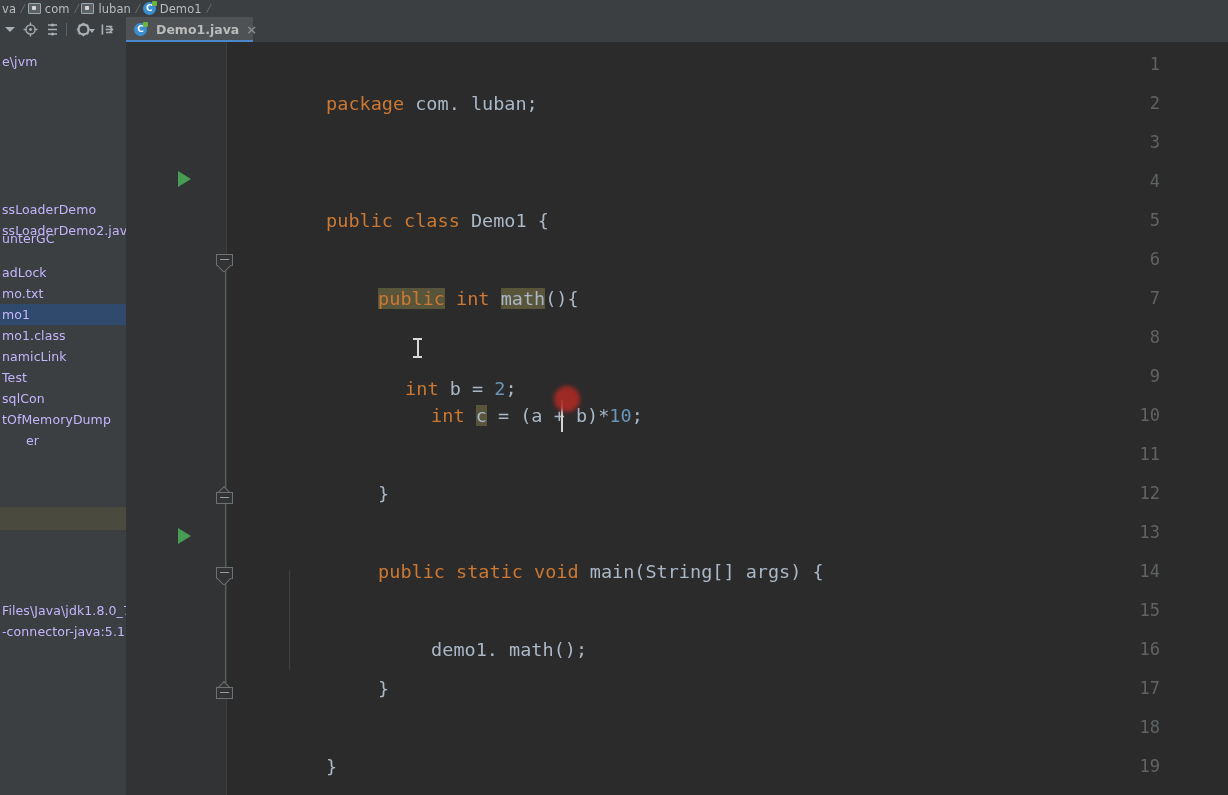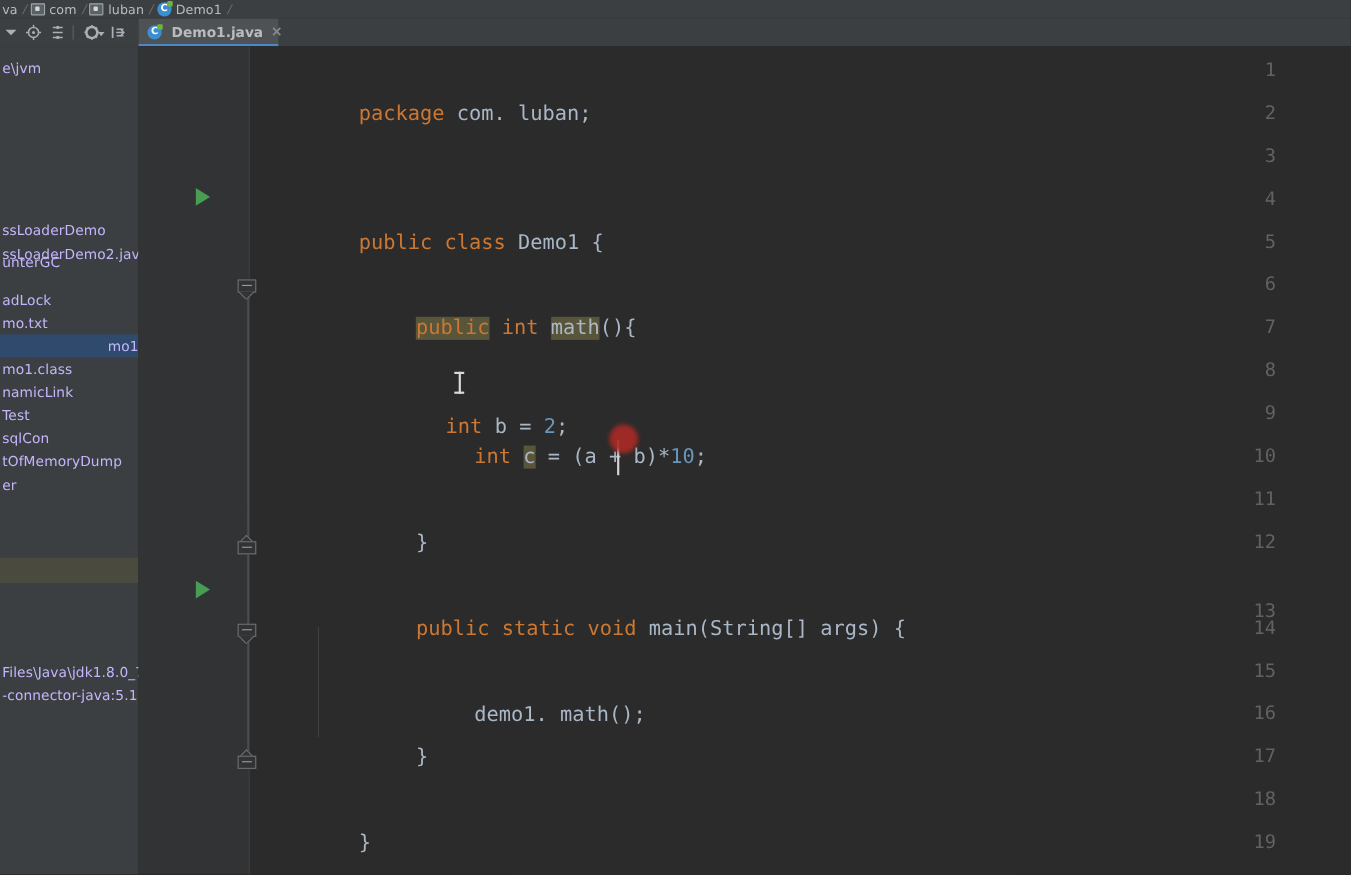--- a/index.html
+++ b/index.html
@@ -178,21 +178,21 @@
     align-items: center;
     box-sizing: border-box;
   }
   .tree-row .lbl {
     font-size: 12.5px;
     color: #c4b5fd;
     white-space: nowrap;
     padding-left: 2px;
     letter-spacing: .1px;
   }
-  .tree-row.selected { background: #2f4a6d; justify-content: flex-end; }
+  .tree-row.selected { background: #2f4a6d; }
   .tree-row.band { background: #4a4a3e; }
 
   
   .editor {
     position: absolute;
     left: 126px; top: 42px;
     width: 1102px; height: 753px;
     background: #2b2b2b;
     overflow: hidden;
   }
@@ -450,21 +450,21 @@
       </div>
     <div class="tree-row" style="top:325px;"> 
         <span class="lbl">Test</span>
       </div>
     <div class="tree-row" style="top:346px;"> 
         <span class="lbl">sqlCon</span>
       </div>
     <div class="tree-row" style="top:367px;"> 
         <span class="lbl">tOfMemoryDump</span>
       </div>
-    <div class="tree-row" style="top:388px;"> 
+    <div class="tree-row" style="top:388px;margin-left:24px;"> 
         <span class="lbl">er</span>
       </div>
     <div class="tree-row band" style="top:465px;height:23px;">
         <span class="lbl"></span>
       </div>
     <div class="tree-row" style="top:558px;">
         <span class="lbl">Files\Java\jdk1.8.0_73</span>
       </div>
     <div class="tree-row" style="top:579px;">
         <span class="lbl">-connector-java:5.1.38</span>
@@ -481,21 +481,21 @@
     <div class="lineno" style="top:81px;">3</div>
     <div class="lineno" style="top:120px;">4</div>
     <div class="lineno" style="top:159px;">5</div>
     <div class="lineno" style="top:198px;">6</div>
     <div class="lineno" style="top:237px;">7</div>
     <div class="lineno" style="top:276px;">8</div>
     <div class="lineno" style="top:315px;">9</div>
     <div class="lineno" style="top:354px;">10</div>
     <div class="lineno" style="top:393px;">11</div>
     <div class="lineno" style="top:432px;">12</div>
-    <div class="lineno" style="top:495px;">13</div>
+    <div class="lineno" style="top:471px;">13</div>
     <div class="lineno" style="top:510px;">14</div>
     <div class="lineno" style="top:549px;">15</div>
     <div class="lineno" style="top:588px;">16</div>
     <div class="lineno" style="top:627px;">17</div>
     <div class="lineno" style="top:666px;">18</div>
     <div class="lineno" style="top:705px;">19</div>
 
     <div class="runmark" style="top:129px;"></div>
     <div class="runmark" style="top:486px;"></div>
 

